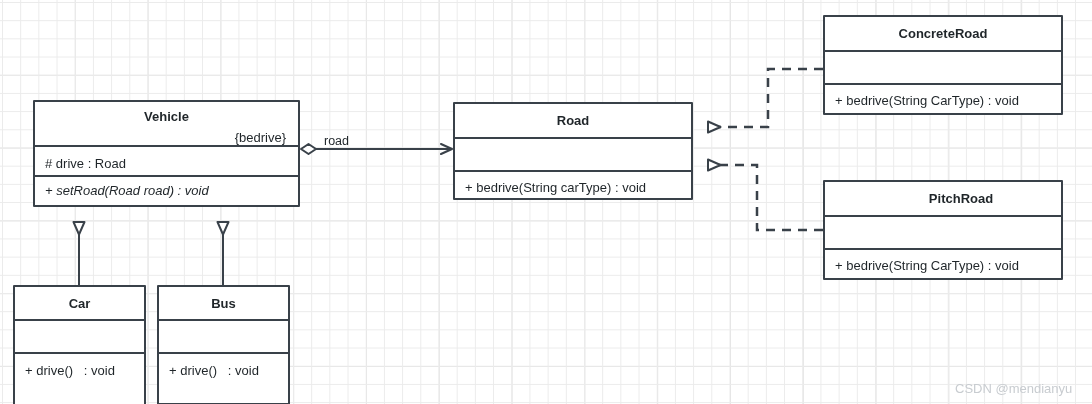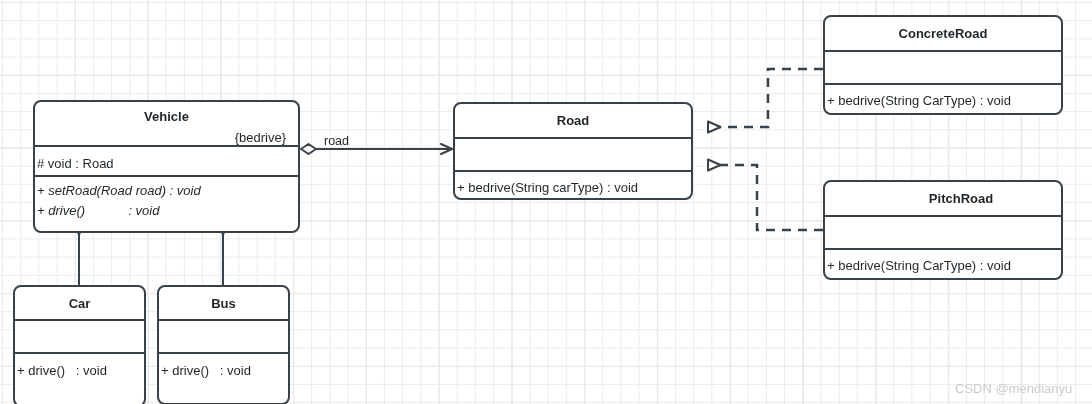--- a/index.html
+++ b/index.html
@@ -28,21 +28,21 @@
     top: 0;
     width: 1092px;
     height: 404px;
     pointer-events: none;
   }
   .uml-class {
     position: absolute;
     box-sizing: border-box;
     background: #ffffff;
     border: 2px solid #394149;
-    border-radius: 8px;
+    border-radius: 1px;
     overflow: hidden;
   }
   .compartment {
     box-sizing: border-box;
     position: relative;
   }
   .compartment + .compartment {
     border-top: 2px solid #394149;
   }
   .cls-name {
@@ -58,21 +58,21 @@
     font-size: 13px;
     color: #1f2529;
     line-height: 1;
     padding-top: 8px;
     padding-right: 12px;
   }
   .member {
     font-size: 13px;
     color: #1f2529;
     line-height: 1;
-    padding-left: 2px;
+    padding-left: 10px;
     white-space: pre;
   }
   .edge-label {
     position: absolute;
     font-size: 12.5px;
     color: #1f2529;
     line-height: 1;
     white-space: nowrap;
   }
   .watermark {
@@ -116,27 +116,27 @@
 
     <g>
       <path d="M823,69 L768,69 L768,127 L708,127" fill="none" stroke="#394149" stroke-width="2.5" stroke-dasharray="9 7" stroke-linecap="butt" marker-end="url(#hollowTriangleLeft)"></path>
     </g>
 
     <g>
       <path d="M823,230 L757,230 L757,165 L708,165" fill="none" stroke="#394149" stroke-width="2.5" stroke-dasharray="9 7" stroke-linecap="butt" marker-end="url(#hollowTriangleLeft)"></path>
     </g>
   </svg>
 
-  <div class="uml-class" style="left:33px; top:100px; width:267px; height:133px;">
+  <div class="uml-class" style="left:33px; top:100px; width:267px; height:107px;">
     <div class="compartment" style="height:43px;">
       <div class="cls-name">Vehicle</div>
       <div class="cls-stereo">{bedrive}</div>
     </div>
     <div class="compartment" style="height:30px;">
-      <div class="member" style="padding-top:10px;"># void : Road</div>
+      <div class="member" style="padding-top:10px;"># drive : Road</div>
     </div>
     <div class="compartment" style="height:32px;font-style:italic;">
       <div class="member" style="padding-top:7px;">+ setRoad(Road road) : void</div>
       <div class="member" style="padding-top:7px;">+ drive()            : void</div>
     </div>
   </div>
 
   <div class="uml-class" style="left:13px; top:285px; width:133px; height:122px;">
     <div class="compartment" style="height:32px;">
       <div class="cls-name" style="padding-top:10px;">Car</div>

